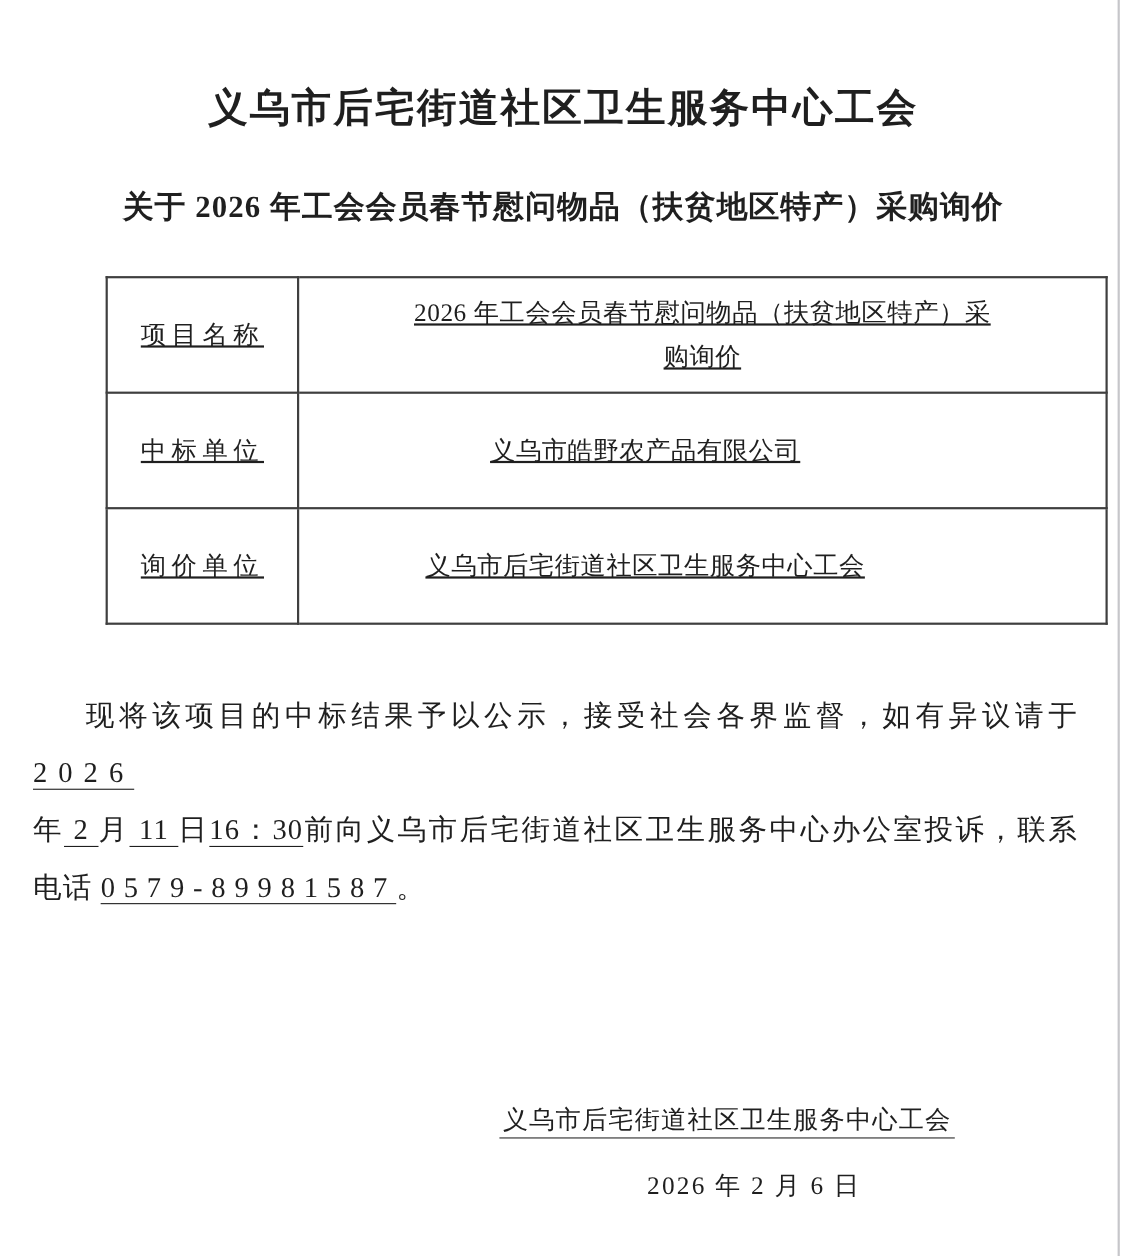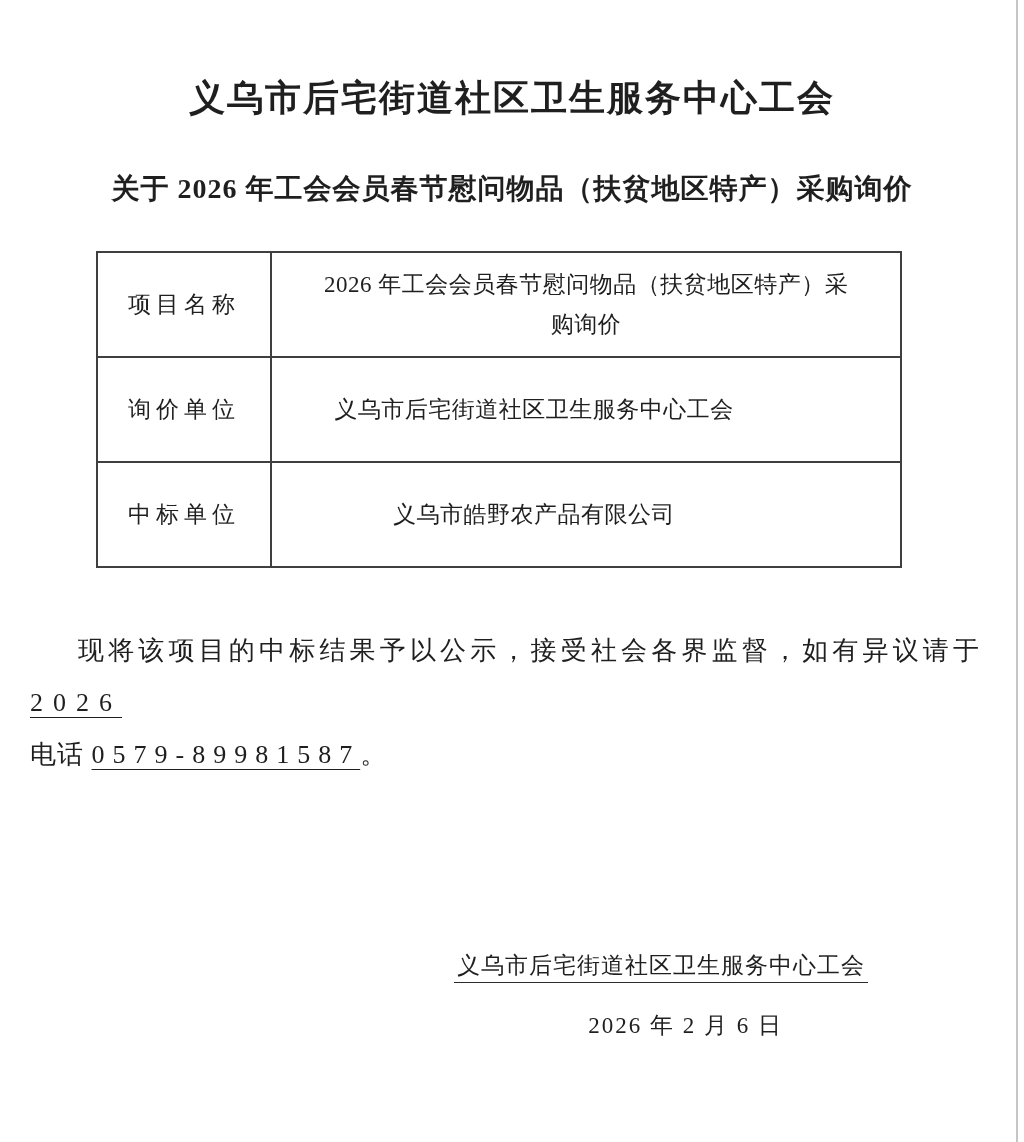--- a/index.html
+++ b/index.html
@@ -35,22 +35,23 @@
     margin-top: 41px;
     text-align: center;
     font-size: 28px;
     font-weight: bold;
     letter-spacing: 1px;
     line-height: 64px;
   }
   table.info-table {
     border-collapse: collapse;
     margin: 30px 0 0 96px;
-    width: 806px;
+    width: 911px;
     table-layout: fixed;
+    text-decoration: underline;
   }
   table.info-table td {
     border: 2px solid #3f3f3f;
     height: 103px;
     vertical-align: middle;
     font-size: 23px;
     padding: 0;
   }
   td.cell-label {
     width: 172px;
@@ -125,32 +126,33 @@
 </div>
 
 <table class="info-table">
   <tbody>
     <tr>
       <td class="cell-label">项目名称</td>
       <td class="cell-value">2026 年工会会员春节慰问物品（扶贫地区特产）采
 购询价</td>
     </tr>
     <tr>
+      <td class="cell-label">中标单位</td>
+      <td class="cell-value shift-left">义乌市皓野农产品有限公司</td>
+    </tr>
+    <tr>
       <td class="cell-label">询价单位</td>
       <td class="cell-value shift-left">义乌市后宅街道社区卫生服务中心工会</td>
-    </tr>
-    <tr>
-      <td class="cell-label">中标单位</td>
-      <td class="cell-value shift-left">义乌市皓野农产品有限公司</td>
     </tr>
   </tbody>
 </table>
 
 <div class="body-paragraph">
   <div class="pline pline-1"><span>现将该项目的中标结果予以公示，接受社会各界监督，如有异议请于 </span><span class="u">2026</span></div>
+  <div class="pline pline-2"><span>年</span><span class="u"> 2 </span><span>月</span><span class="u"> 11 </span><span>日</span><span class="u">16：30</span><span>前向义乌市后宅街道社区卫生服务中心办公室投诉，联系</span></div>
   <div class="pline pline-3"><span>电话 </span><span class="u">0579-89981587</span><span>。</span></div>
 </div>
 
 <div class="signature-line">
   <span class="signature-underline">义乌市后宅街道社区卫生服务中心工会</span>
 </div>
 
 <div class="date-line">2026 年 2 月 6 日</div>
 
 </body></html>

